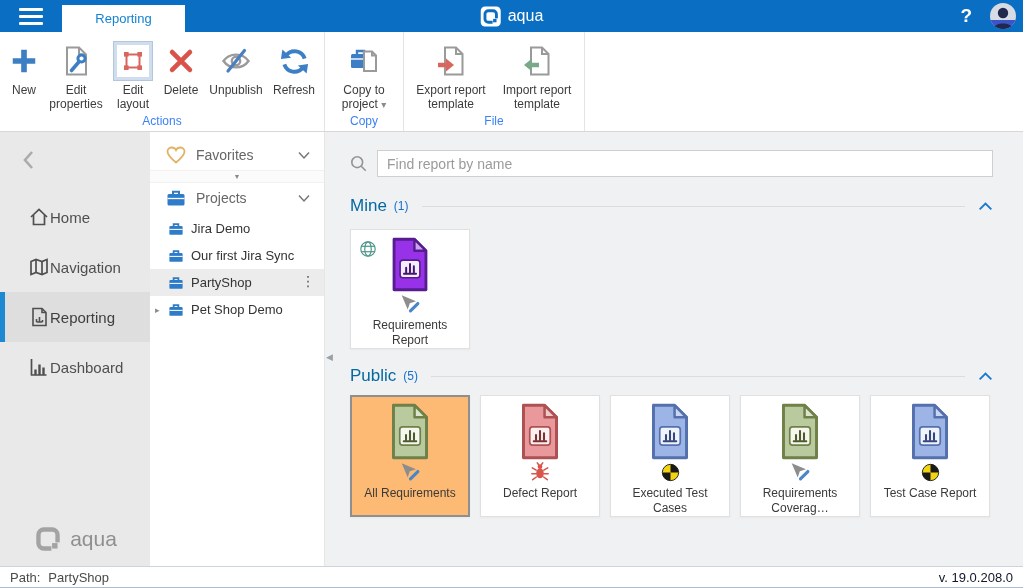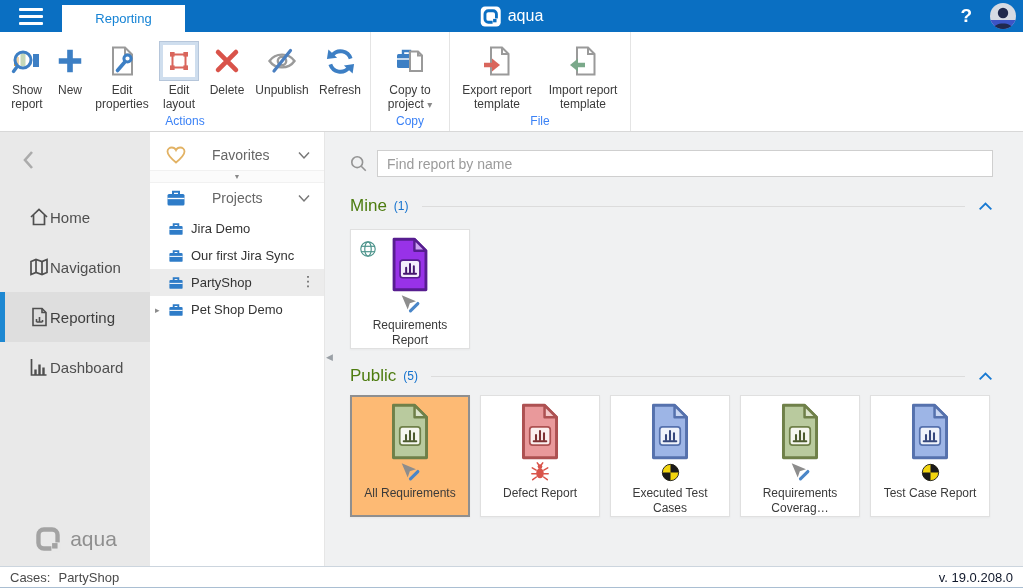--- a/index.html
+++ b/index.html
@@ -31,36 +31,36 @@
 
   .nav{width:150px;background:#e9e9e9;position:relative;flex-shrink:0}
   .nav-back{position:absolute;top:16px;left:20px;cursor:pointer}
   .nav-items{position:absolute;top:60px;left:0;right:0}
   .nav-item{height:50px;display:flex;align-items:center;padding-left:28px;color:#4f4f4f;font-size:15px;position:relative;cursor:pointer}
   .nav-item.selected{background:#dedede;color:#3f3f3f}
   .nav-item.selected::before{content:"";position:absolute;left:0;top:0;bottom:0;width:5px;background:#1e88d2}
   .nav-logo{position:absolute;bottom:12px;left:0;right:0;display:flex;align-items:center;justify-content:center;gap:7px;color:#8f8f8f;font-size:21px}
 
   .tree{width:175px;background:#fff;border-right:1px solid #e6e6e6;padding-top:8px;flex-shrink:0}
-  .tree-header{height:30px;display:flex;align-items:center;padding:0 13px 0 16px;gap:26px;color:#666;font-size:14px;cursor:pointer}
+  .tree-header{height:30px;display:flex;align-items:center;padding:0 13px 0 16px;gap:10px;color:#666;font-size:14px;cursor:pointer}
   .th-label{flex:1}
   .splitter{height:13px;background:#fbfbfb;border-top:1px solid #f1f1f1;border-bottom:1px solid #f1f1f1;display:flex;align-items:center;justify-content:center;font-size:7px;color:#888;cursor:pointer}
   .tree-rows{margin-top:2px}
   .tree-row{height:27px;display:flex;align-items:center;padding-left:18px;gap:7px;font-size:13px;color:#333;position:relative;cursor:pointer}
   .tree-row.selected{background:#ececec}
   .kebab{position:absolute;right:9px;top:4px;font-size:14px;color:#555;cursor:pointer}
   .expander{position:absolute;left:5px;font-size:9px;color:#8a8a8a;cursor:pointer}
 
   .content{flex:1;background:#f0f1f2;padding:18px 30px 0 25px;position:relative}
   .search-row{display:flex;align-items:center;gap:9px;margin-bottom:18px}
   .search-input{flex:1;height:27px;border:1px solid #cfcfcf;background:#fff;padding:0 9px;font-size:14px;color:#444;font-family:inherit;outline:none}
   .search-input::placeholder{color:#9b9b9b}
   .sec-header{display:flex;align-items:center;gap:7px;height:22px}
   .sec-header.public{margin-top:16px}
-  .sec-title{font-size:17px;color:#4d7c0f}
+  .sec-title{font-size:17px;color:#0369a1}
   .sec-count{font-size:12px;color:#1472ce}
   .sec-line{flex:1;border-top:1px solid #dcdcdc;margin:0 6px}
   .chev-up{cursor:pointer;display:flex}
   .cards{display:flex;gap:10px;margin-top:12px}
   .cards.public{margin-top:8px}
   .card{width:120px;height:120px;background:#fff;border:1px solid #e0e0e0;display:flex;flex-direction:column;align-items:center;padding-top:7px;position:relative;cursor:pointer;box-shadow:0 1px 2px rgba(0,0,0,.04)}
   .cards.public .card{height:122px}
   .card.selected{background:#fdba74;border:2px solid #8f8f8f;padding-top:6px}
   .card-label{font-size:12px;line-height:15px;color:#3a3a3a;text-align:center;margin-top:3px;padding:0 3px}
   .badge{margin-top:1px;height:22px;display:flex;align-items:center}
@@ -120,32 +120,20 @@
           <circle cx="13" cy="10" r="5.2" fill="#20294d"></circle>
           <path d="M3.5 26 C3.5 18.5 22.5 18.5 22.5 26 Z" fill="#20294d"></path>
         </g>
       </svg>
     </div>
   </div>
 
   <div class="ribbon">
 
     <div class="rgroup">
-      <div class="rbtn" style="width:46px">
-        <div class="ric">
-            <svg width="32" height="32" viewBox="0 0 32 32">
-          <rect x="3" y="12" width="5" height="9" fill="#e3a23c"></rect>
-          <rect x="9.5" y="7" width="5" height="14" fill="#7fa865"></rect>
-          <rect x="22" y="9" width="6" height="13" fill="#3d7fc4"></rect>
-          <circle cx="12" cy="15" r="8" fill="rgba(255,255,255,0.55)" stroke="#3d7fc4" stroke-width="3"></circle>
-          <line x1="6.2" y1="21.5" x2="2.5" y2="26.5" stroke="#3d7fc4" stroke-width="3.4" stroke-linecap="round"></line>
-        </svg>
-          </div>
-        <div class="rlabel">Show report</div>
-      </div>
       <div class="rbtn" style="width:40px">
         <div class="ric">
             <svg width="30" height="30" viewBox="0 0 32 32">
           <path d="M16 4 V28 M4 16 H28" stroke="#3d7fc4" stroke-width="6"></path>
         </svg>
           </div>
         <div class="rlabel">New</div>
       </div>
       <div class="rbtn" style="width:64px">
         <div class="ric">
@@ -511,17 +499,17 @@
               <path d="M10 10 L10 18.6 A8.6 8.6 0 0 1 1.4 10 Z" fill="#1a1a1a"></path>
             </svg>
           </span>
           <span class="card-label">Test Case Report</span>
         </div>
       </div>
     </div>
   </div>
 
   <div class="statusbar">
-    <span>Cases:</span>
+    <span>Path:</span>
     <span>PartyShop</span>
     <span class="version">v. 19.0.208.0</span>
   </div>
 </div>
 
 </body></html>

